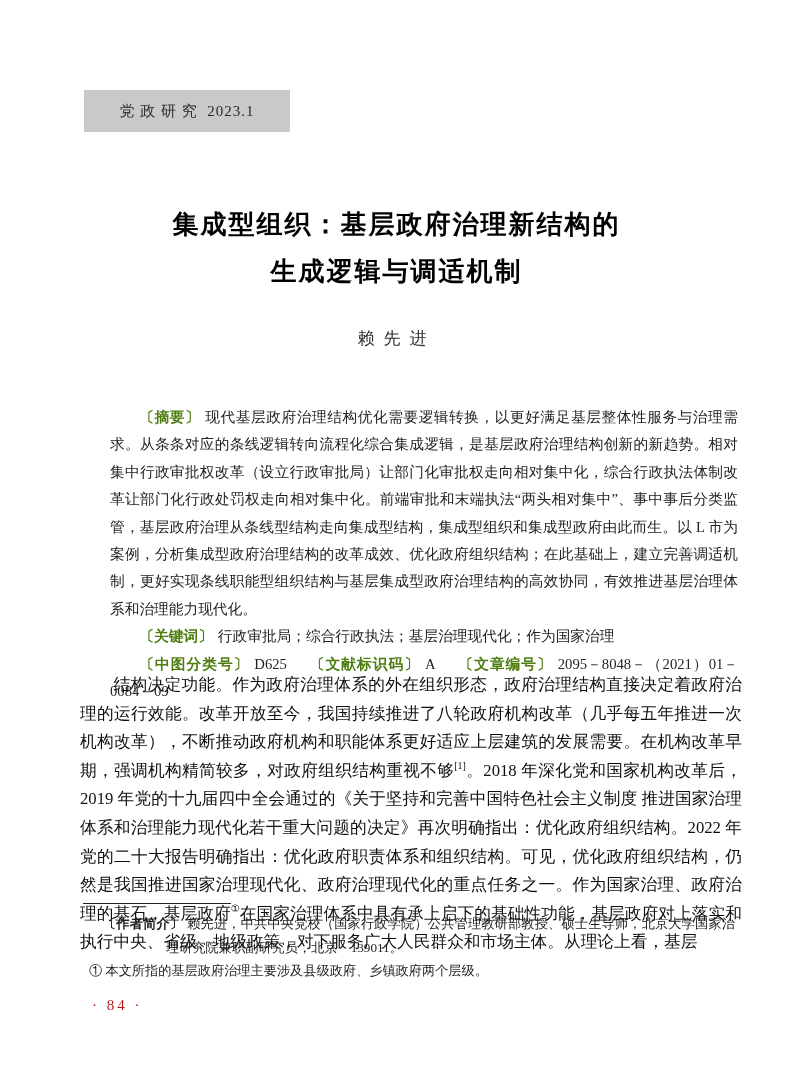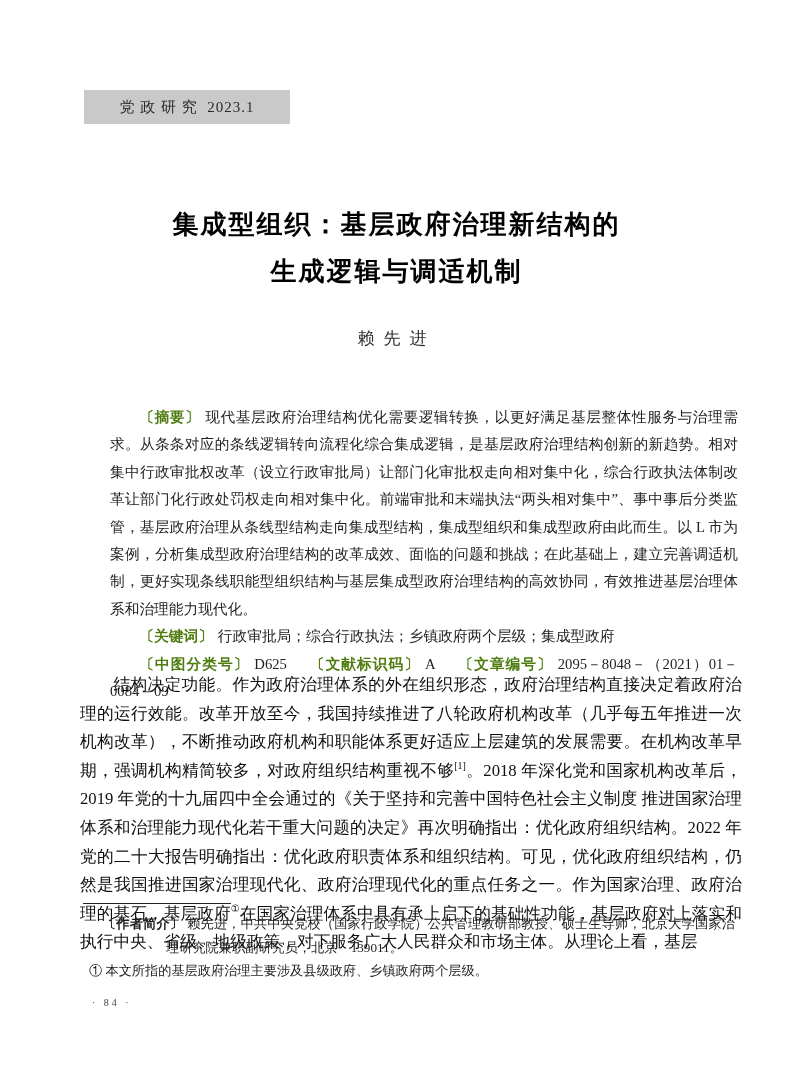--- a/index.html
+++ b/index.html
@@ -11,21 +11,21 @@
     background: #ffffff;
     overflow: hidden;
     font-family: "Liberation Serif", serif;
     color: #141414;
   }
   .journal-badge {
     position: absolute;
     left: 84px;
     top: 90px;
     width: 206px;
-    height: 34px;
+    height: 42px;
     background: #c9c9c9;
     color: #2a2a2a;
     font-size: 15px;
     letter-spacing: 1px;
     display: flex;
     align-items: center;
     justify-content: center;
     white-space: pre;
   }
   .article-title {
@@ -112,42 +112,42 @@
     padding-left: 63px;
     text-indent: -63px;
   }
   .fn-note {
     margin-left: -14px;
   }
   .page-number {
     position: absolute;
     left: 92px;
     top: 997px;
-    font-size: 10px;
+    font-size: 15px;
     letter-spacing: 3px;
-    color: #404040;
+    color: #b91c1c;
   }
 </style>
 </head>
 <body>
 
 <div class="page">
 
   <div class="journal-badge">党 政 研 究  2023.1</div>
 
   <div class="article-title">
     <div>集成型组织：基层政府治理新结构的</div>
     <div>生成逻辑与调适机制</div>
   </div>
 
   <div class="author-name">赖先进</div>
 
   <div class="abstract-block">
-    <p><span class="meta-label">〔摘要〕</span><span>现代基层政府治理结构优化需要逻辑转换，以更好满足基层整体性服务与治理需求。从条条对应的条线逻辑转向流程化综合集成逻辑，是基层政府治理结构创新的新趋势。相对集中行政审批权改革（设立行政审批局）让部门化审批权走向相对集中化，综合行政执法体制改革让部门化行政处罚权走向相对集中化。前端审批和末端执法“两头相对集中”、事中事后分类监管，基层政府治理从条线型结构走向集成型结构，集成型组织和集成型政府由此而生。以 L 市为案例，分析集成型政府治理结构的改革成效、面临的问题和挑战；在此基础上，建立完善调适机制，更好实现条线职能型组织结构与基层集成型政府治理结构的高效协同，有效推进基层治理体系和治理能力现代化。</span></p>
-    <p><span class="meta-label">〔关键词〕</span><span>行政审批局；综合行政执法；乡镇政府两个层级；集成型政府</span></p>
+    <p><span class="meta-label">〔摘要〕</span><span>现代基层政府治理结构优化需要逻辑转换，以更好满足基层整体性服务与治理需求。从条条对应的条线逻辑转向流程化综合集成逻辑，是基层政府治理结构创新的新趋势。相对集中行政审批权改革（设立行政审批局）让部门化审批权走向相对集中化，综合行政执法体制改革让部门化行政处罚权走向相对集中化。前端审批和末端执法“两头相对集中”、事中事后分类监管，基层政府治理从条线型结构走向集成型结构，集成型组织和集成型政府由此而生。以 L 市为案例，分析集成型政府治理结构的改革成效、优化政府组织结构；在此基础上，建立完善调适机制，更好实现条线职能型组织结构与基层集成型政府治理结构的高效协同，有效推进基层治理体系和治理能力现代化。</span></p>
+    <p><span class="meta-label">〔关键词〕</span><span>行政审批局；综合行政执法；基层治理现代化；作为国家治理</span></p>
     <p><span class="meta-label">〔中图分类号〕</span><span class="meta-gap">D625</span><span class="meta-label">〔文献标识码〕</span><span class="meta-gap">A</span><span class="meta-label">〔文章编号〕</span><span>2095－8048－（2021）01－0084－09</span></p>
   </div>
 
   <div class="body-text"><span>结构决定功能。作为政府治理体系的外在组织形态，政府治理结构直接决定着政府治理的运行效能。改革开放至今，我国持续推进了八轮政府机构改革（几乎每五年推进一次机构改革），不断推动政府机构和职能体系更好适应上层建筑的发展需要。在机构改革早期，强调机构精简较多，对政府组织结构重视不够</span><sup>[1]</sup><span>。2018 年深化党和国家机构改革后，2019 年党的十九届四中全会通过的《关于坚持和完善中国特色社会主义制度 推进国家治理体系和治理能力现代化若干重大问题的决定》再次明确指出：优化政府组织结构。2022 年党的二十大报告明确指出：优化政府职责体系和组织结构。可见，优化政府组织结构，仍然是我国推进国家治理现代化、政府治理现代化的重点任务之一。作为国家治理、政府治理的基石，基层政府</span><sup>①</sup><span>在国家治理体系中具有承上启下的基础性功能，基层政府对上落实和执行中央、省级、地级政策，对下服务广大人民群众和市场主体。从理论上看，基层</span></div>
 
   <hr class="footnote-rule">
 
   <div class="footnotes">
     <p class="fn-hang"><span class="fn-label">〔作者简介〕</span><span>赖先进，中共中央党校（国家行政学院）公共管理教研部教授、硕士生导师，北京大学国家治理研究院兼职副研究员，北京　139011。</span></p>
     <p class="fn-note">① 本文所指的基层政府治理主要涉及县级政府、乡镇政府两个层级。</p>

